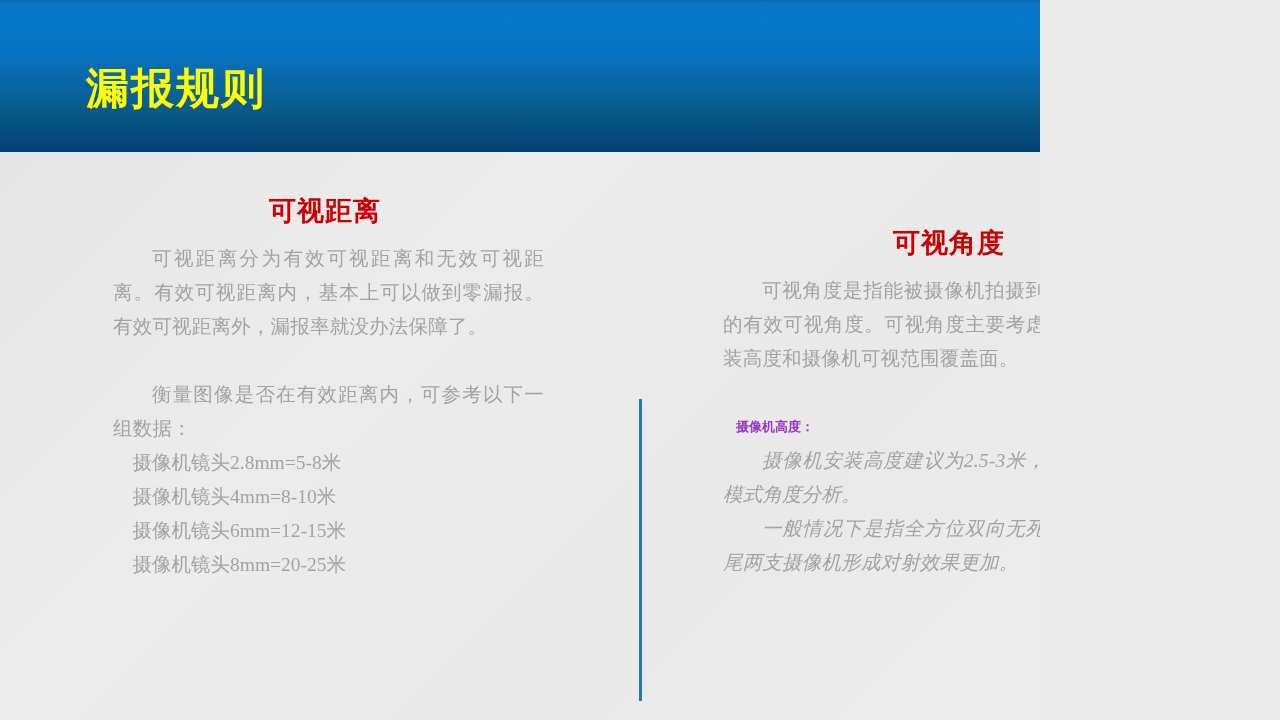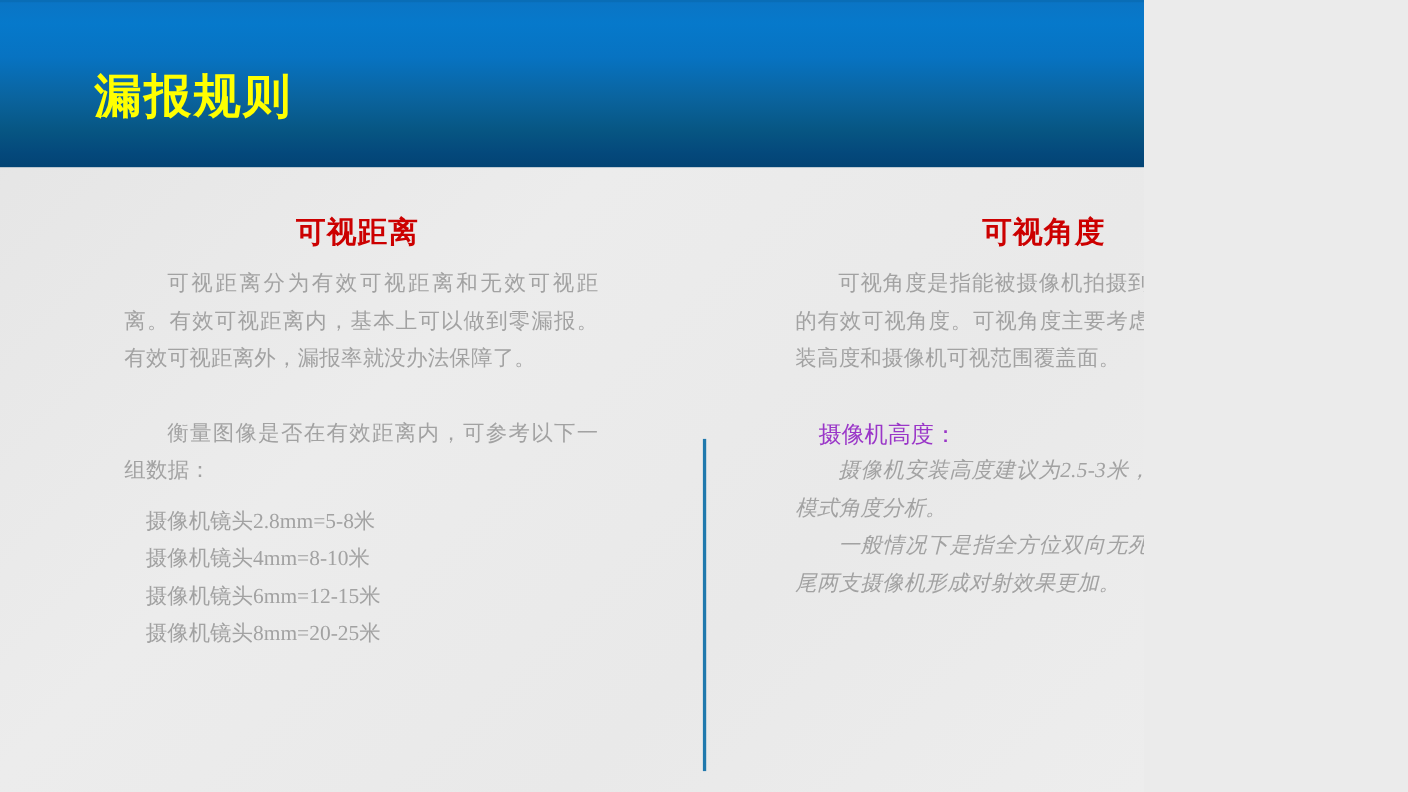--- a/index.html
+++ b/index.html
@@ -83,21 +83,21 @@
     color: #cc0000;
     font-size: 27px;
     font-weight: bold;
     font-family: "Liberation Serif", "DejaVu Serif", serif;
     letter-spacing: 1px;
     margin: 0;
     padding-top: 43px;
     line-height: 1.25;
   }
   .col-left .col-heading  { padding-left: 6px; }
-  .col-right .col-heading { padding-left: 2px; }
+  .col-right .col-heading { padding-left: 2px; margin-top: 32px; }
 
   .body-text {
     margin: 0;
     color: #a2a2a2;
     font-size: 19.5px;
     line-height: 34px;
     letter-spacing: .2px;
     text-align: justify;
     text-justify: inter-ideograph;
     font-family: "Liberation Serif", "DejaVu Serif", serif;
@@ -108,21 +108,21 @@
 
   .col-left .para-1 {
     margin-top: 13px;
     padding: 0 3px 0 16px;
   }
   .col-left .para-2 {
     margin-top: 34px;
     padding: 0 3px 0 16px;
   }
   .col-left .lens-list {
-    margin-top: 12px;
+    margin-top: 0;
     padding: 0 0 0 16px;
     list-style: none;
   }
   .col-left .lens-list li {
     color: #a2a2a2;
     font-size: 19.5px;
     line-height: 34px;
     text-indent: 1em;
     white-space: nowrap;
     font-family: "Liberation Serif", "DejaVu Serif", serif;
@@ -130,23 +130,23 @@
 
   .col-right .para-1 {
     margin-top: 13px;
     padding: 0 1px 0 15px;
   }
   .col-right .sub-heading {
     margin: 0;
     padding-left: 15px;
     text-indent: 1em;
     color: #9a36c8;
-    font-size: 21px;
+    font-size: 13px;
     line-height: 34px;
-    font-weight: normal;
+    font-weight: bold;
     font-family: "Liberation Serif", "DejaVu Serif", serif;
     white-space: nowrap;
   }
   .col-right .sub-heading.first { margin-top: 34px; }
   .col-right .sub-body {
     padding: 0 1px 0 15px;
     font-style: italic;
   }
 
   

